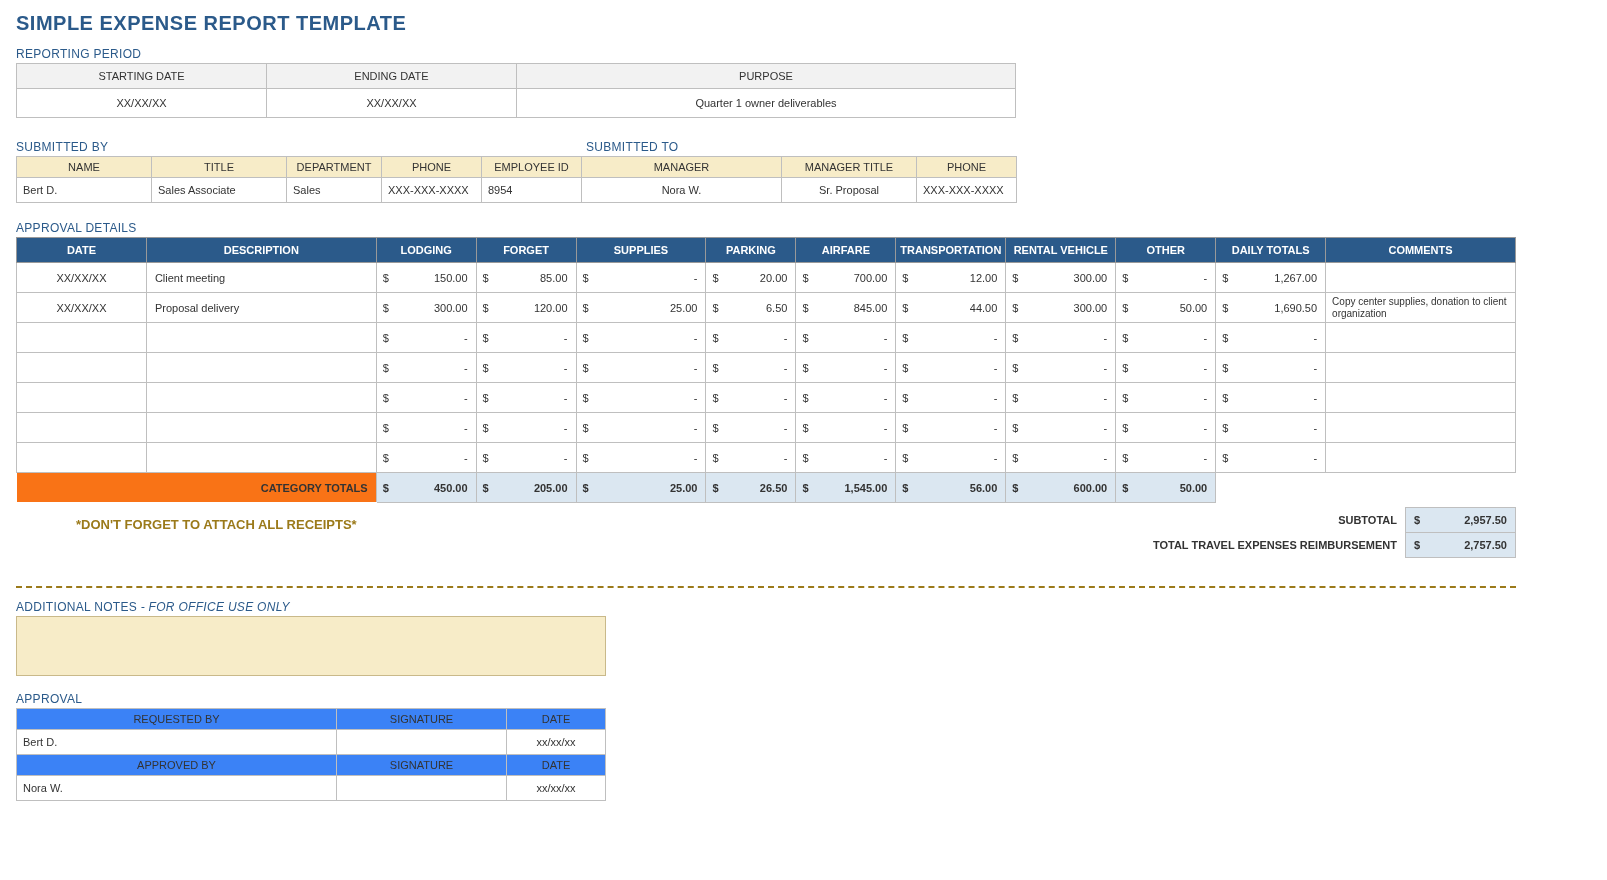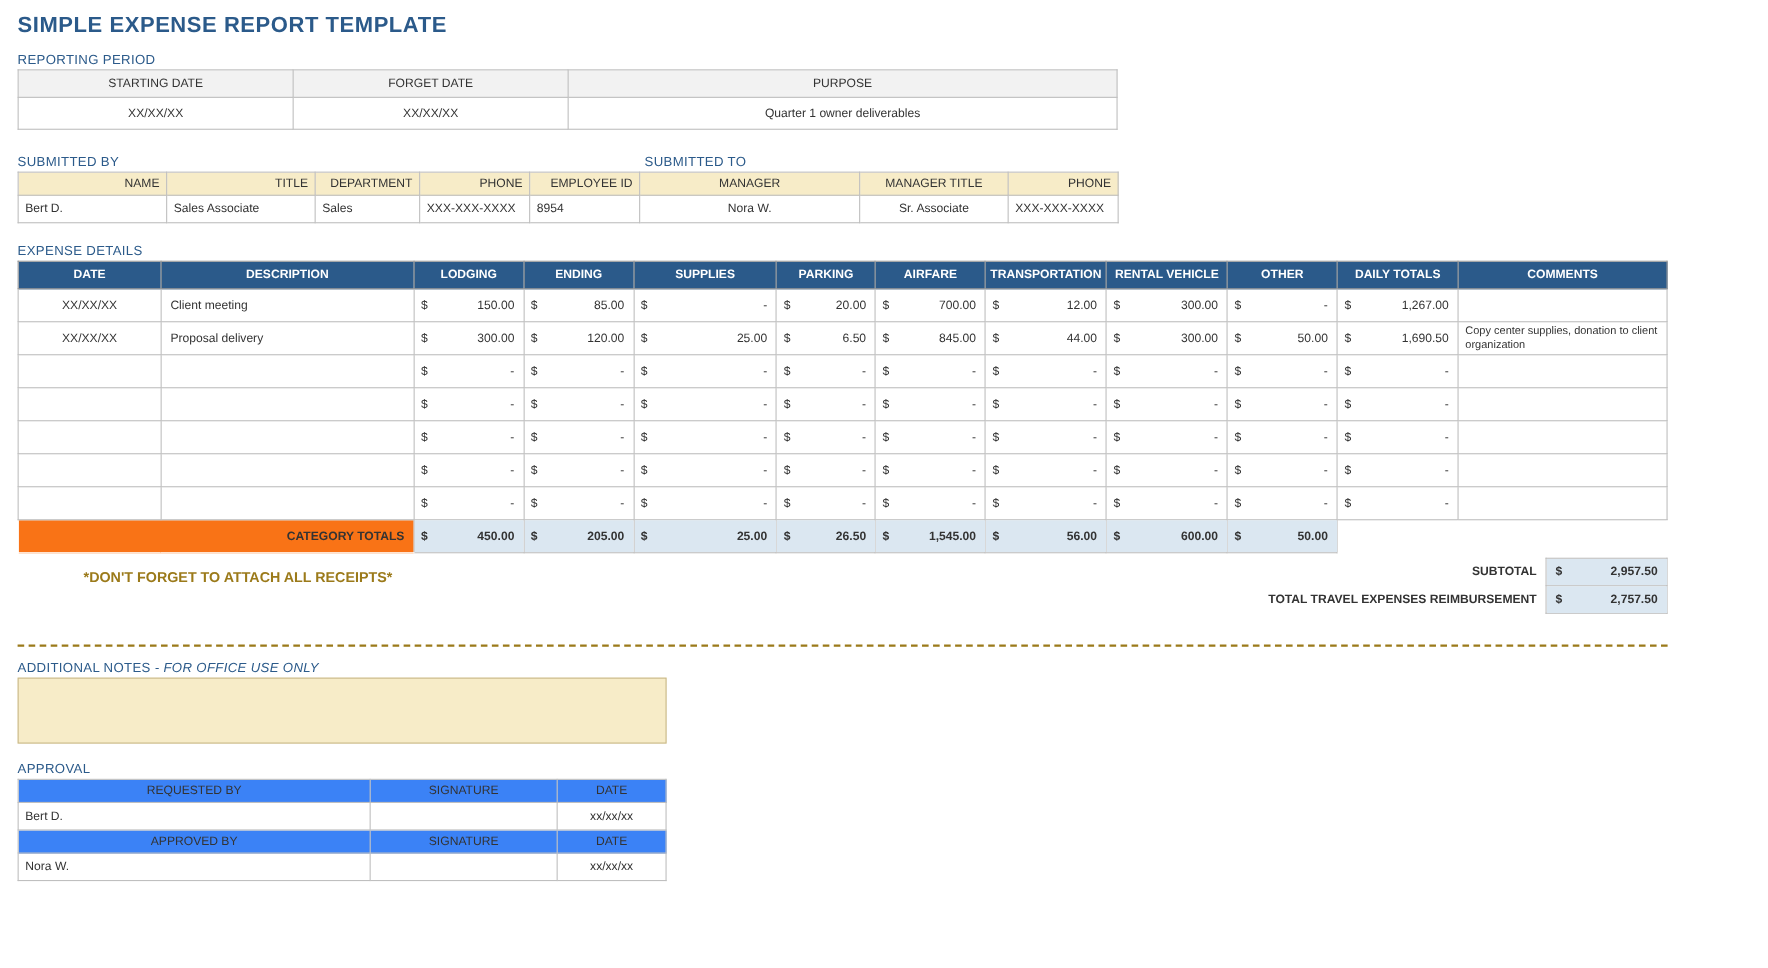--- a/index.html
+++ b/index.html
@@ -45,21 +45,21 @@
     text-align: center;
     font-size: 11px;
   }
   .submit-table { border-collapse: collapse; }
   .submit-table th {
     background: #f7ecc8;
     border: 1px solid #bfbfbf;
     font-weight: 400;
     font-size: 11px;
     padding: 4px 6px;
-    text-align: right;
+    text-align: center;
   }
   .submit-table td {
     border: 1px solid #bfbfbf;
     padding: 6px 6px;
     font-size: 11px;
     text-align: left;
   }
   .submit-table .center { text-align: center; }
 
   
@@ -130,21 +130,21 @@
 </head>
 <body>
 
 <h1>SIMPLE EXPENSE REPORT TEMPLATE</h1>
 
 <div class="section-label">REPORTING PERIOD</div>
 <table class="period-table">
   <tbody>
       <tr>
     <th style="width:250px">STARTING DATE</th>
-    <th style="width:250px">FORGET DATE</th>
+    <th style="width:250px">ENDING DATE</th>
     <th>PURPOSE</th>
   </tr>
   <tr>
     <td>XX/XX/XX</td>
     <td>XX/XX/XX</td>
     <td>Quarter 1 owner deliverables</td>
   </tr>
 </tbody>
   </table>
 
@@ -164,34 +164,34 @@
     <th style="width:135px; text-align:center;">MANAGER TITLE</th>
     <th style="width:100px">PHONE</th>
   </tr>
   <tr>
     <td>Bert D.</td>
     <td>Sales Associate</td>
     <td>Sales</td>
     <td>XXX-XXX-XXXX</td>
     <td>8954</td>
     <td class="center">Nora W.</td>
-    <td class="center">Sr. Associate</td>
+    <td class="center">Sr. Proposal</td>
     <td>XXX-XXX-XXXX</td>
   </tr>
 </tbody>
   </table>
 
-<div class="section-label" style="margin-top:18px">EXPENSE DETAILS</div>
+<div class="section-label" style="margin-top:18px">APPROVAL DETAILS</div>
 <table class="exp-table">
   <thead>
     <tr id="exp-head-row">
         <th style="width: 130px;">DATE</th>
         <th style="width: 230px;">DESCRIPTION</th>
         <th style="width: 100px;">LODGING</th>
-        <th style="width: 100px;">ENDING</th>
+        <th style="width: 100px;">FORGET</th>
         <th style="width: 130px;">SUPPLIES</th>
         <th style="width: 90px;">PARKING</th>
         <th style="width: 100px;">AIRFARE</th>
         <th style="width: 110px;">TRANSPORTATION</th>
         <th style="width: 110px;">RENTAL VEHICLE</th>
         <th style="width: 100px;">OTHER</th>
         <th style="width: 110px;">DAILY TOTALS</th>
         <th style="width: 190px;">COMMENTS</th>
       </tr>
   </thead>

